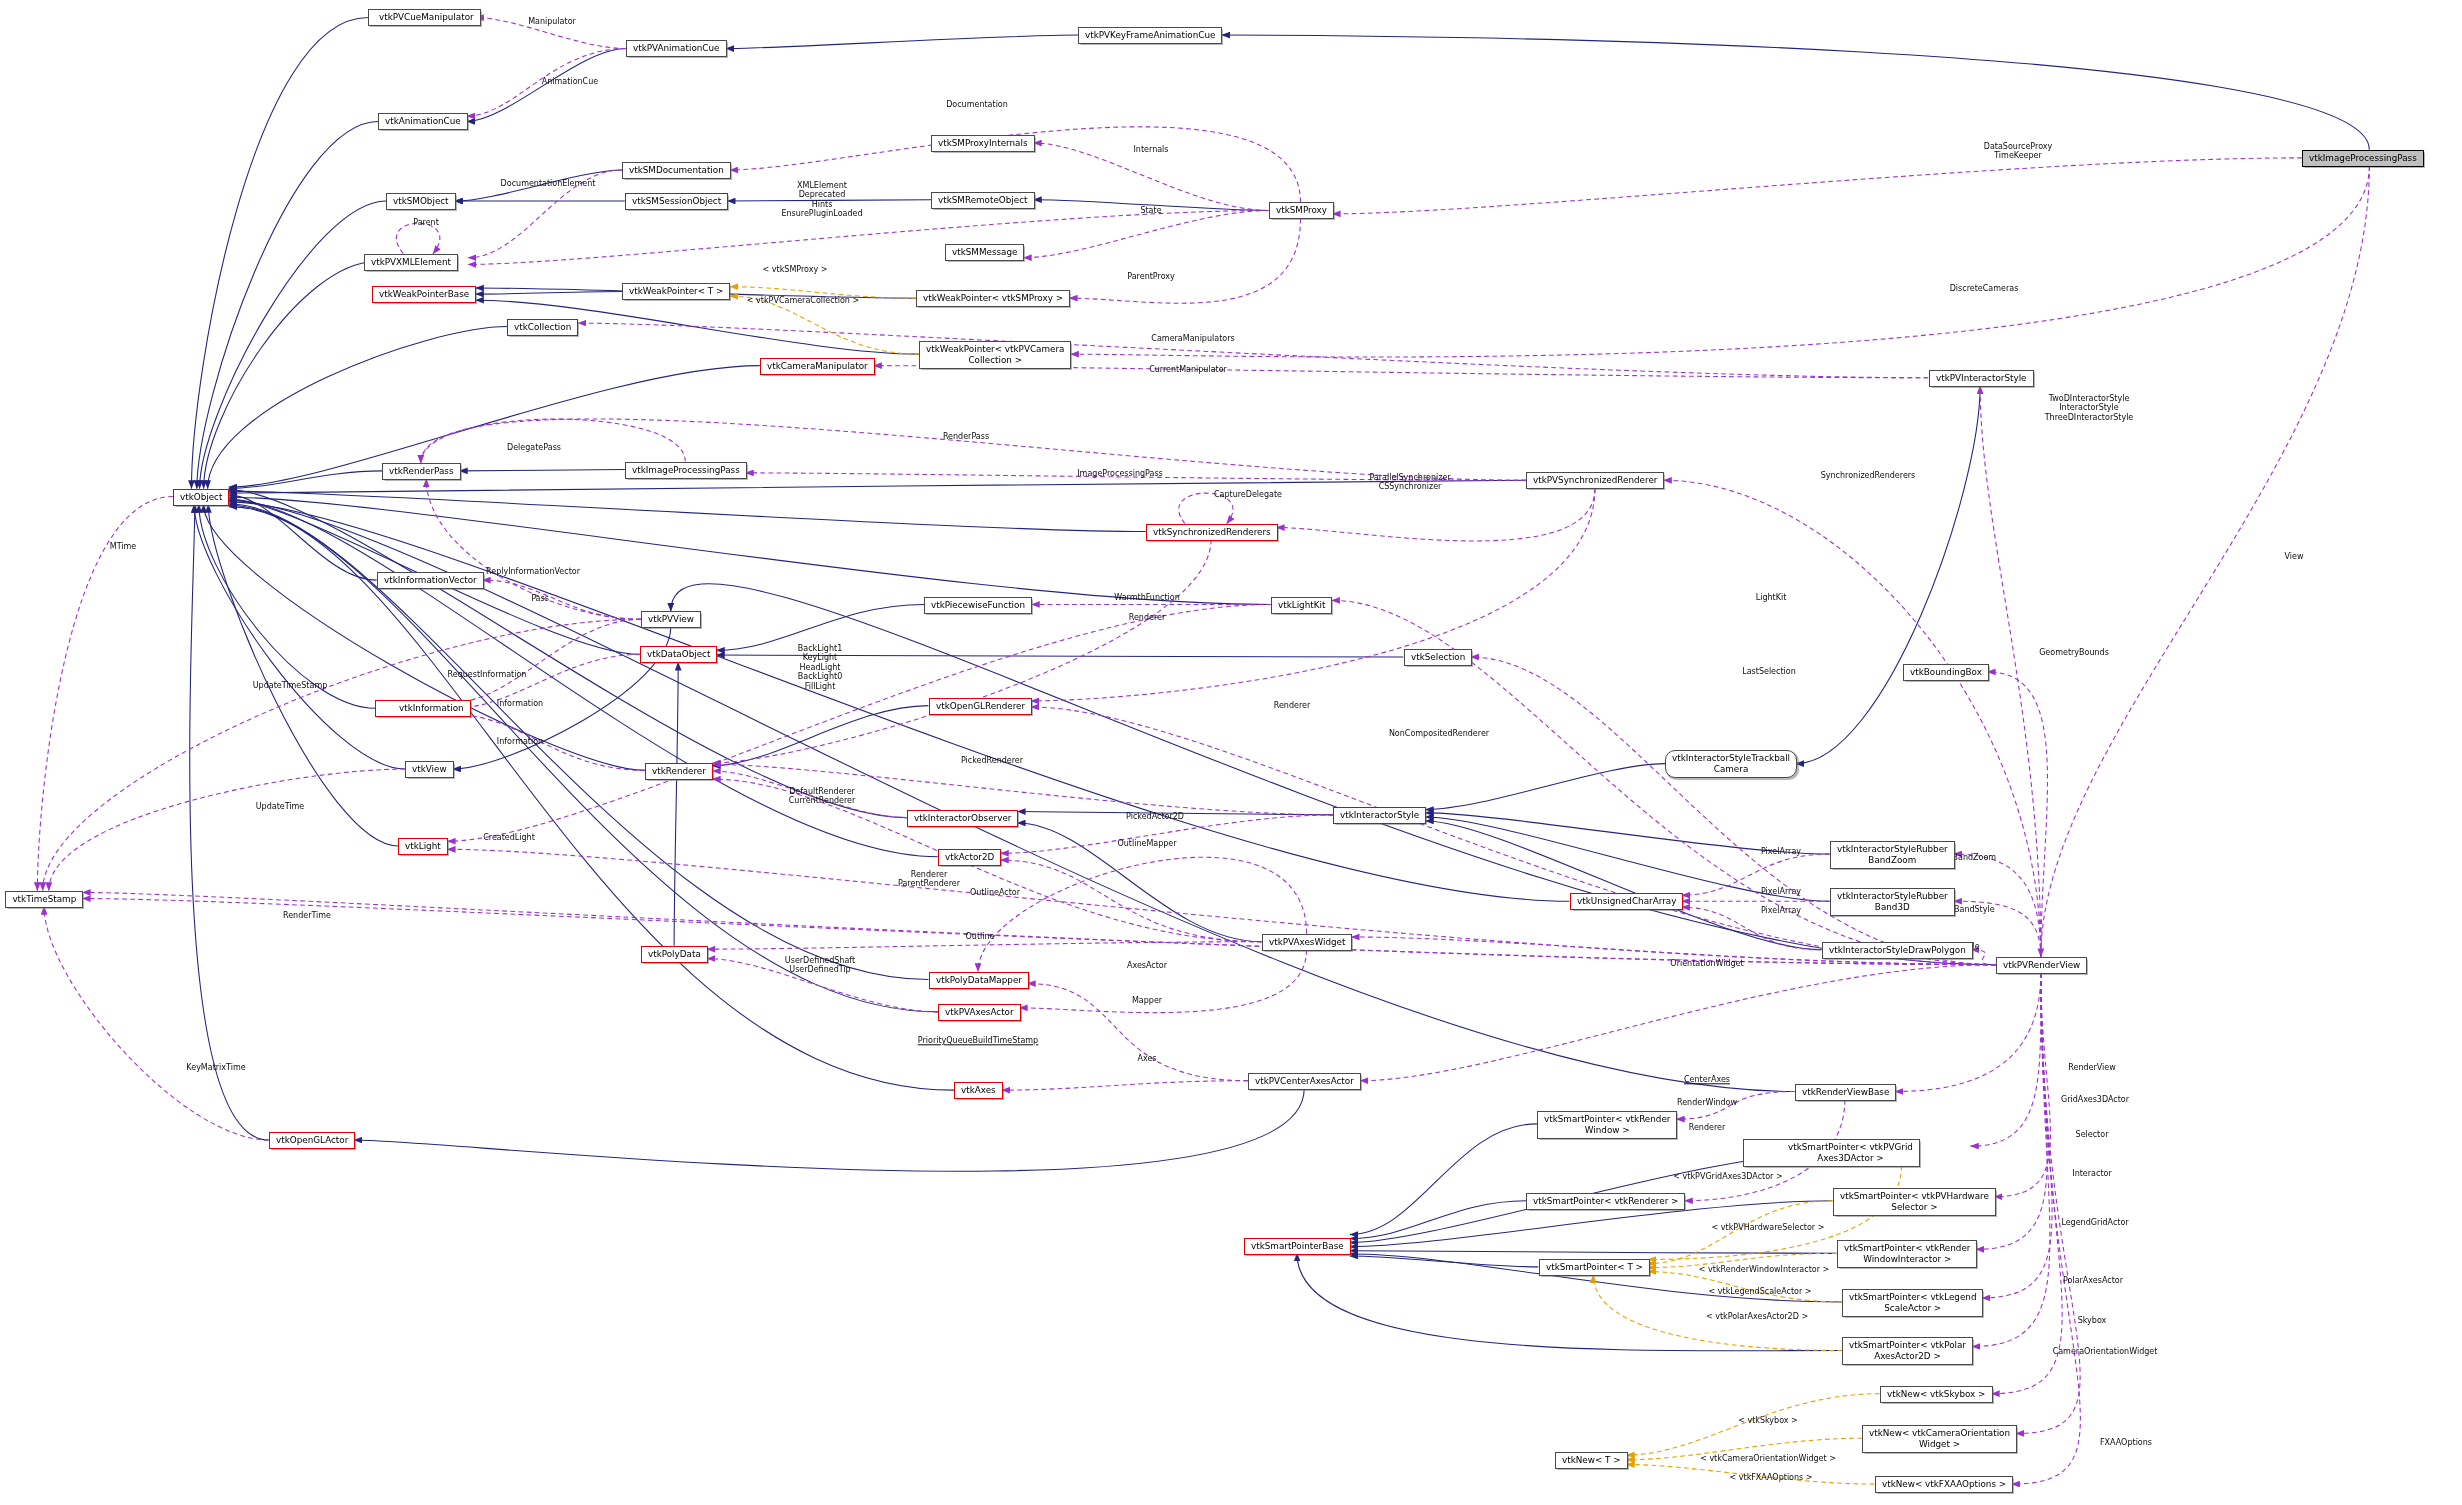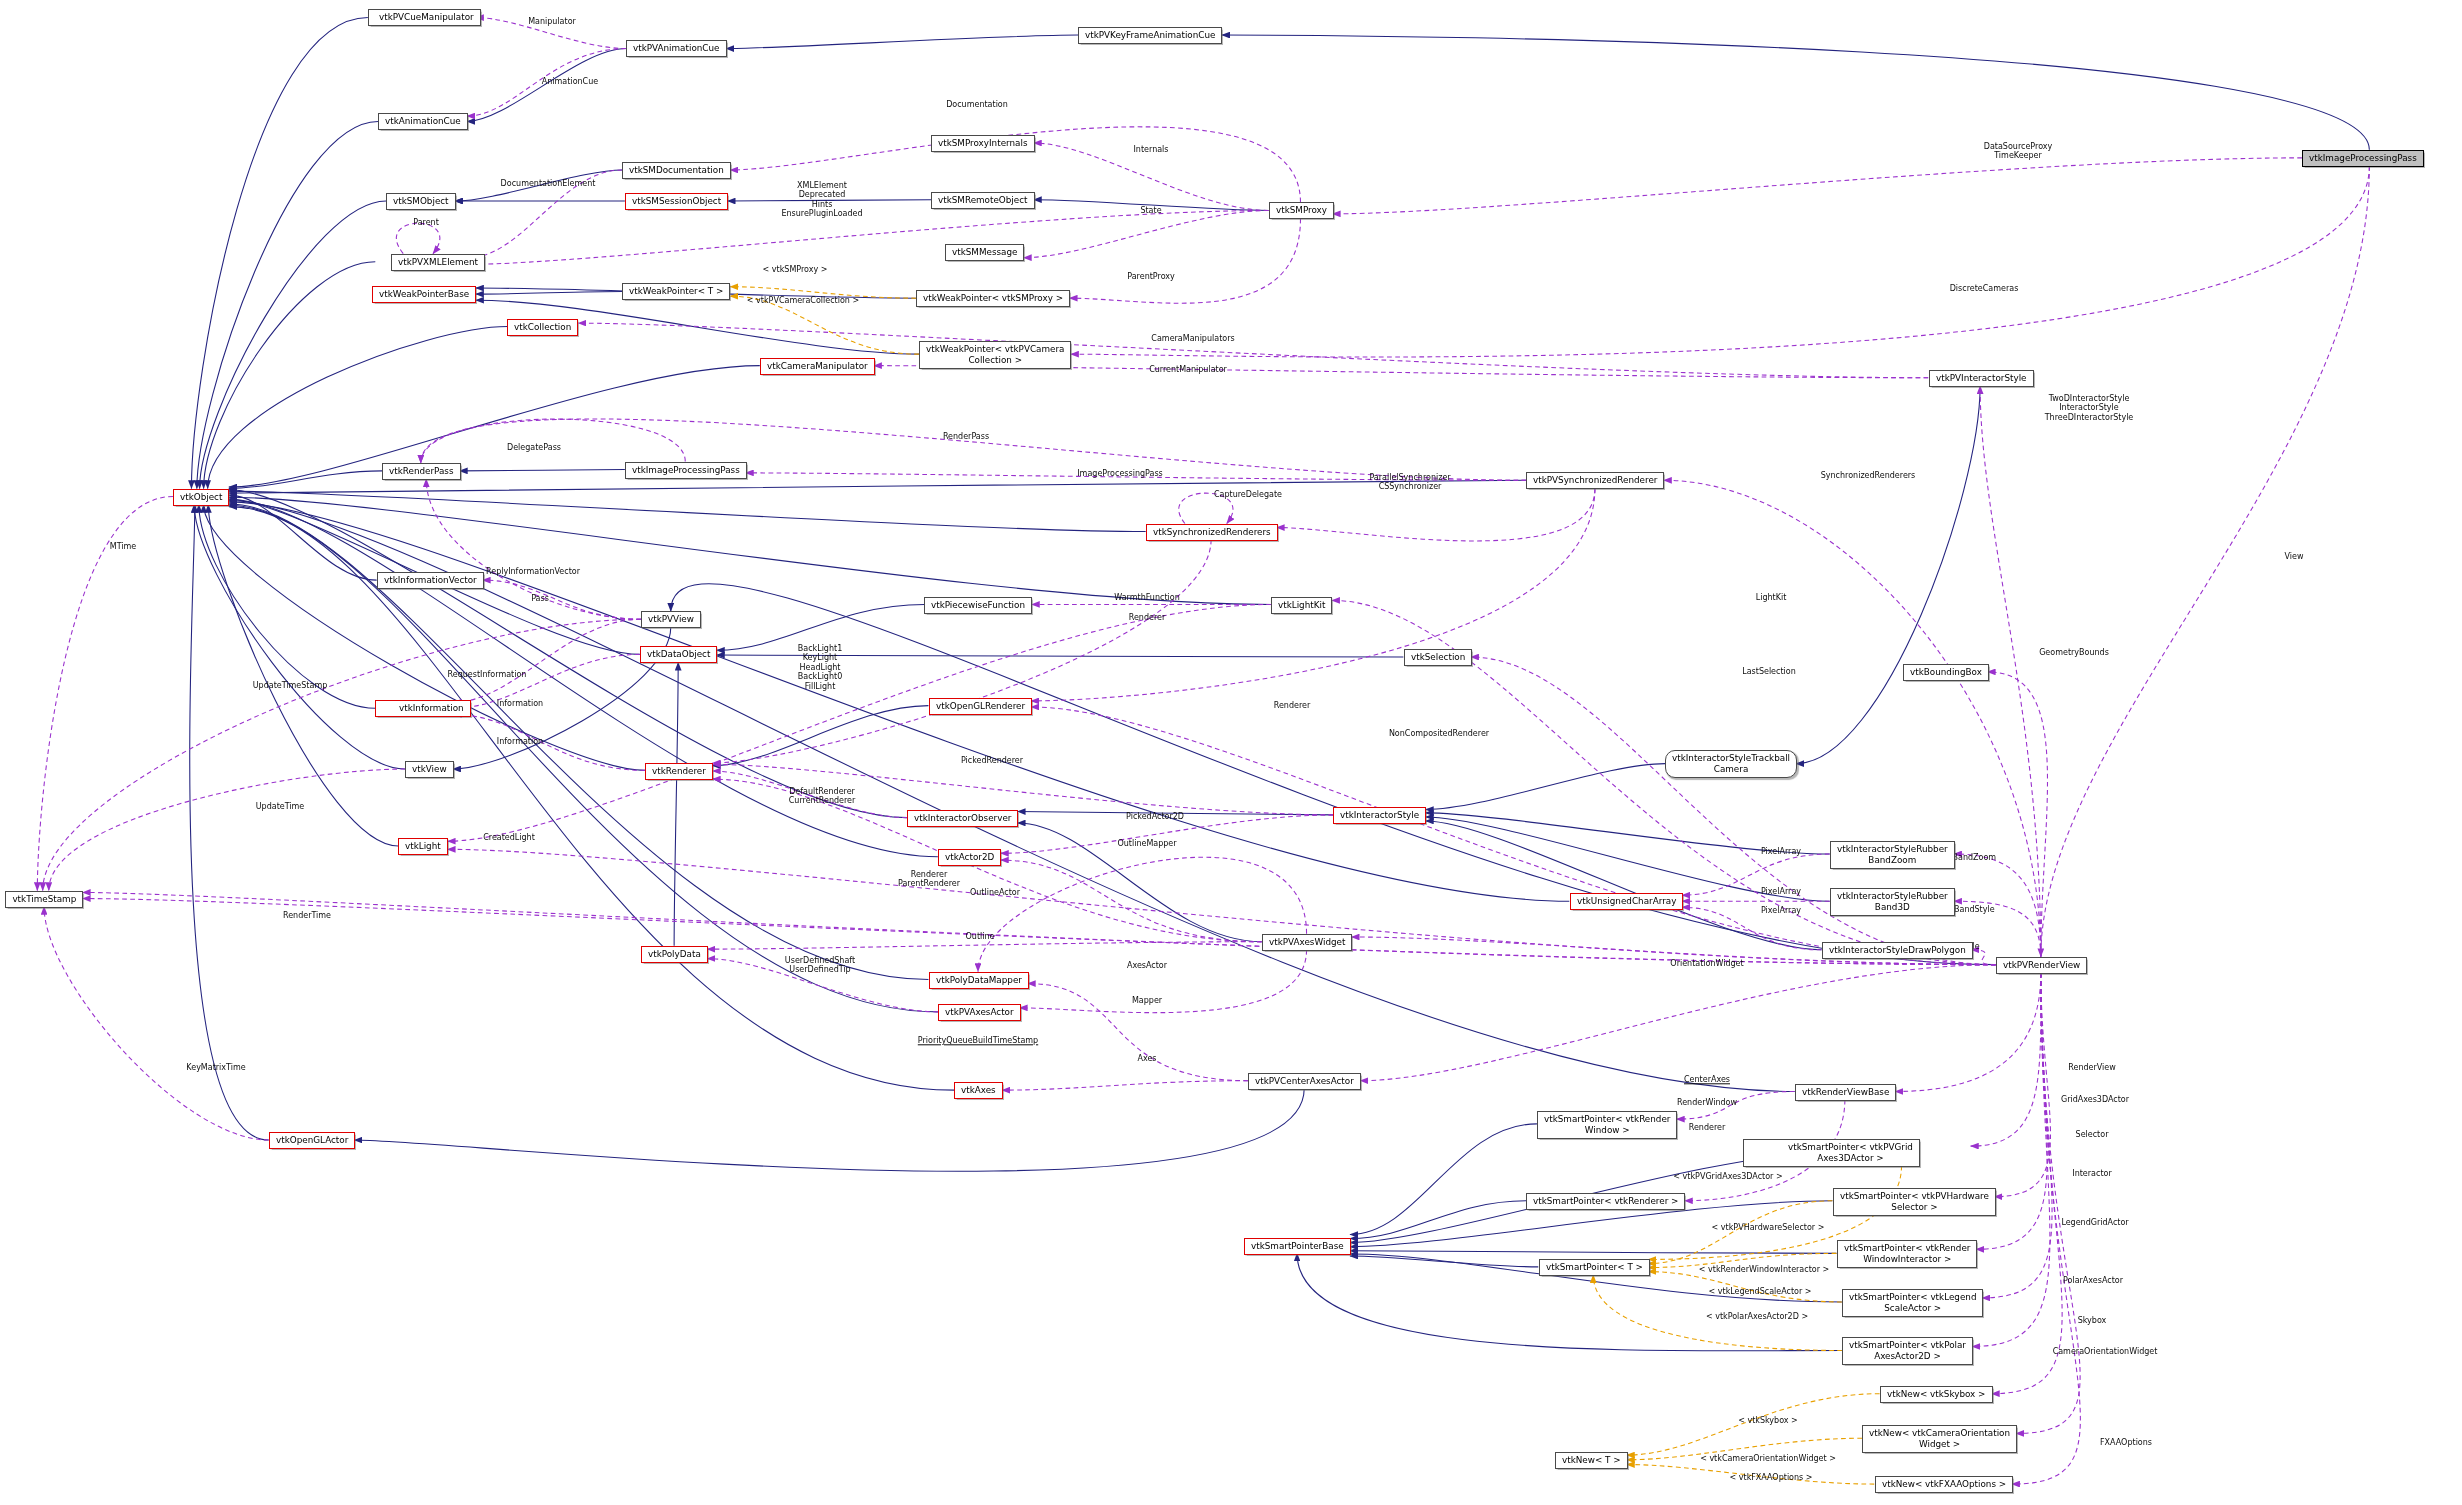--- a/index.html
+++ b/index.html
@@ -174,21 +174,21 @@
       <path class="e o" d="M 2760,2132 C 2630,2132 2511,2164 2411,2164" marker-end="url(#mo)"></path>
       <path class="e o" d="M 2778,2200 C 2648,2200 2511,2171 2411,2171" marker-end="url(#mo)"></path>
     </svg>
 <div class="node " style="left: 368px; top: 9.4px; padding-left: 10px;">vtkPVCueManipulator</div>
     <div class="node " style="left: 626px; top: 40px;">vtkPVAnimationCue</div>
     <div class="node " style="left: 1078px; top: 27px;">vtkPVKeyFrameAnimationCue</div>
     <div class="node " style="left: 378px; top: 113px;">vtkAnimationCue</div>
     <div class="node " style="left: 622px; top: 162px;">vtkSMDocumentation</div>
     <div class="node " style="left: 386px; top: 193px;">vtkSMObject</div>
     <div class="node r" style="left: 625px; top: 193px;">vtkSMSessionObject</div>
-    <div class="node " style="left: 391px; top: 254px; text-align: center;">vtkPVXMLElement</div>
+    <div class="node " style="left: 364px; top: 254px; text-align: center;">vtkPVXMLElement</div>
     <div class="node " style="left: 931px; top: 135px;">vtkSMProxyInternals</div>
     <div class="node " style="left: 931px; top: 192px;">vtkSMRemoteObject</div>
     <div class="node " style="left: 945px; top: 244px;">vtkSMMessage</div>
     <div class="node " style="left: 1269px; top: 202px;">vtkSMProxy</div>
     <div class="node r" style="left: 372px; top: 286px;">vtkWeakPointerBase</div>
     <div class="node " style="left: 622px; top: 283px;">vtkWeakPointer&lt; T &gt;</div>
     <div class="node " style="left: 916px; top: 290px;">vtkWeakPointer&lt; vtkSMProxy &gt;</div>
     <div class="node " style="left: 919px; top: 341px;">vtkWeakPointer&lt; vtkPVCamera
 Collection &gt;</div>
     <div class="node r" style="left: 507px; top: 319px;">vtkCollection</div>

